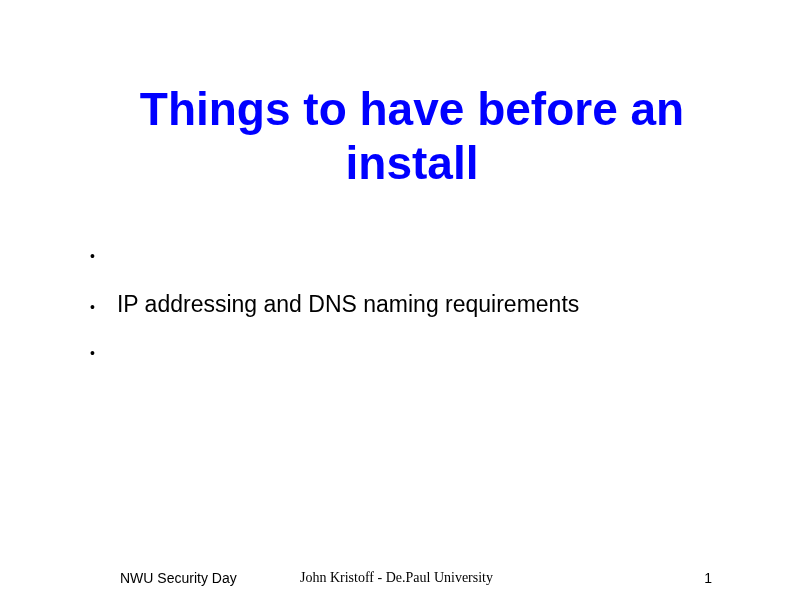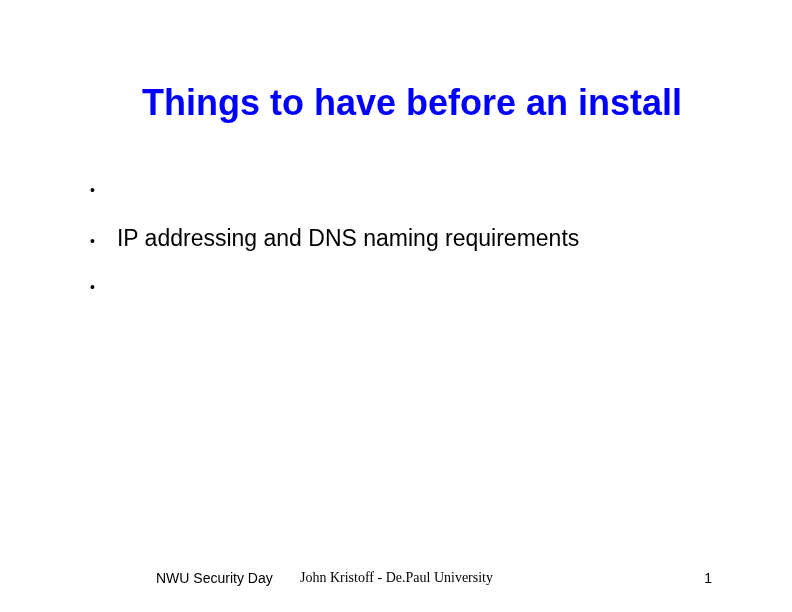--- a/index.html
+++ b/index.html
@@ -15,21 +15,21 @@
       position: relative;
     }
     .slide {
       width: 100%;
       height: 100%;
       padding: 0;
       position: relative;
     }
     .title {
       color: #0000FF;
-      font-size: 36px;
+      font-size: 46px;
       font-weight: bold;
       text-align: center;
       padding-top: 82px;
       padding-left: 117px;
       padding-right: 85px;
     }
     .bullets {
       margin-top: 55px;
       padding-left: 90px;
       padding-right: 60px;
@@ -55,21 +55,20 @@
       bottom: 42px;
       left: 0;
       width: 100%;
       display: flex;
       font-size: 14px;
       color: #000000;
     }
     .footer-left {
       position: absolute;
       left: 120px;
-      margin-left: 36px;
     }
     .footer-center {
       position: absolute;
       left: 300px;
       font-family: Liberation Serif, serif;
     }
     .footer-right {
       position: absolute;
       right: 80px;
     }

